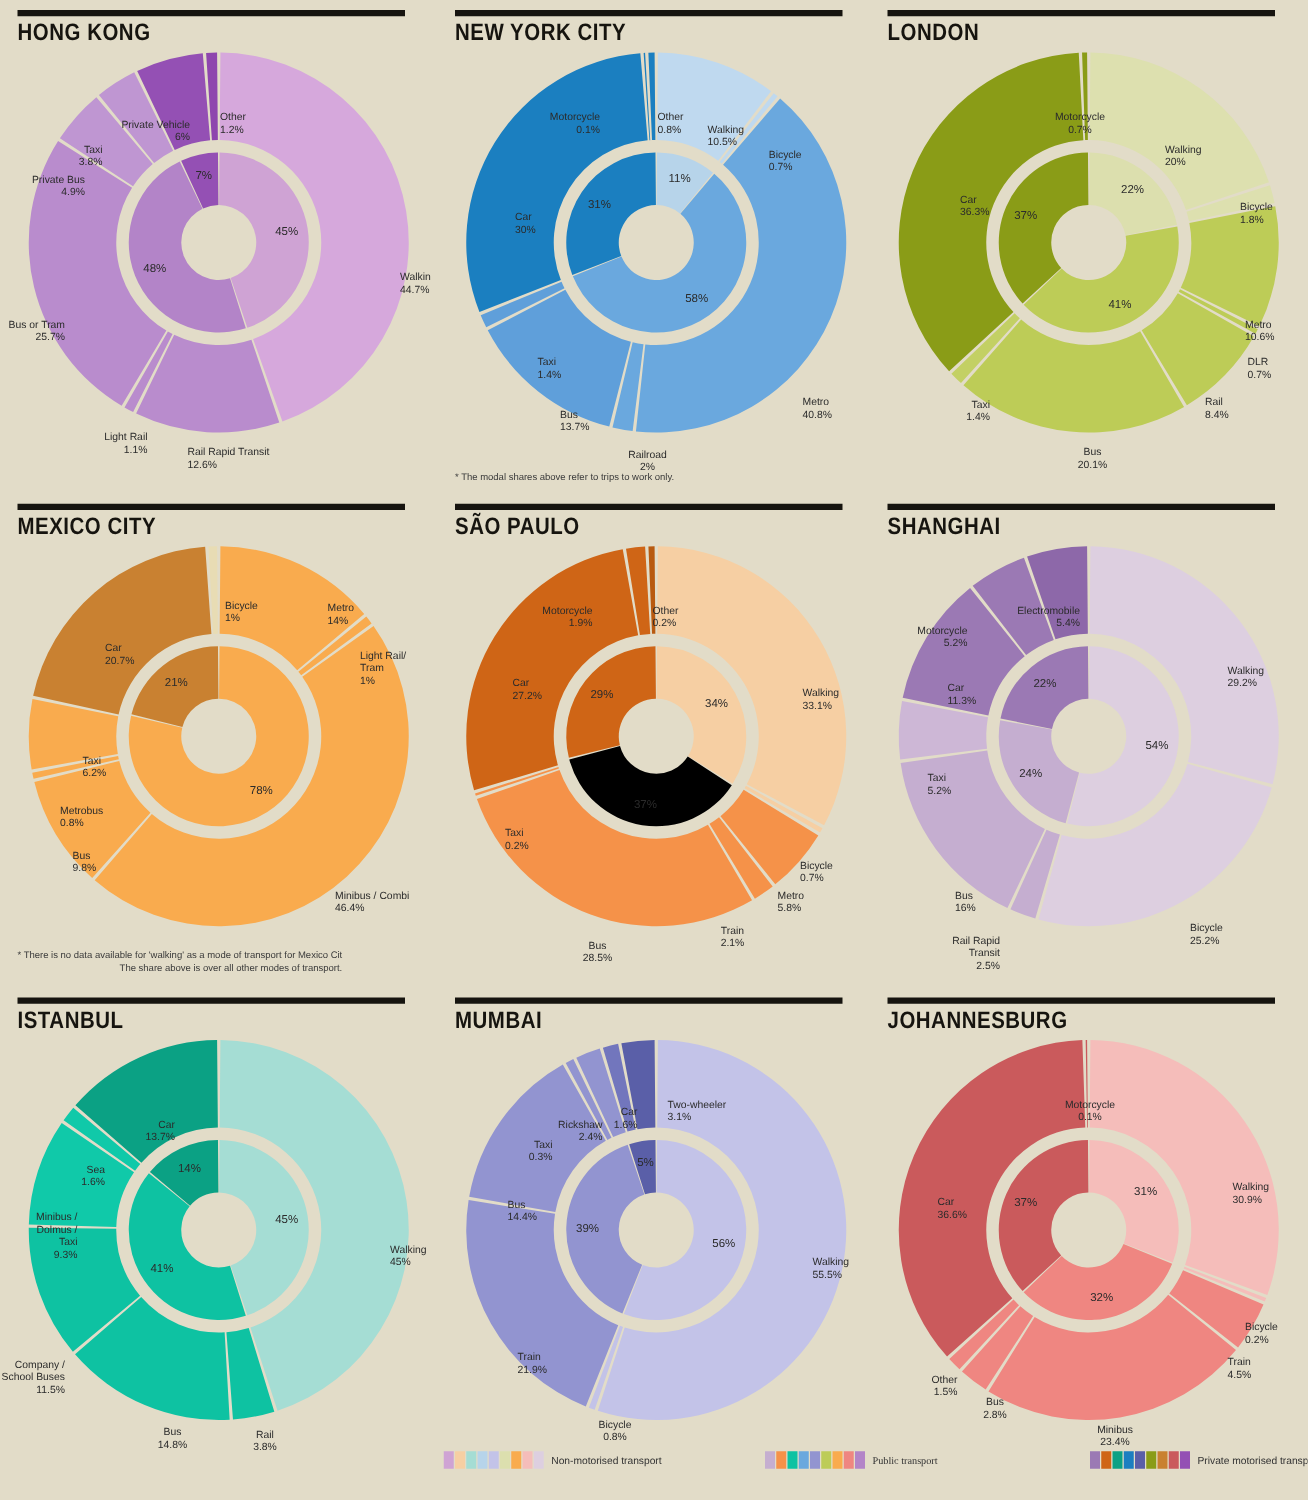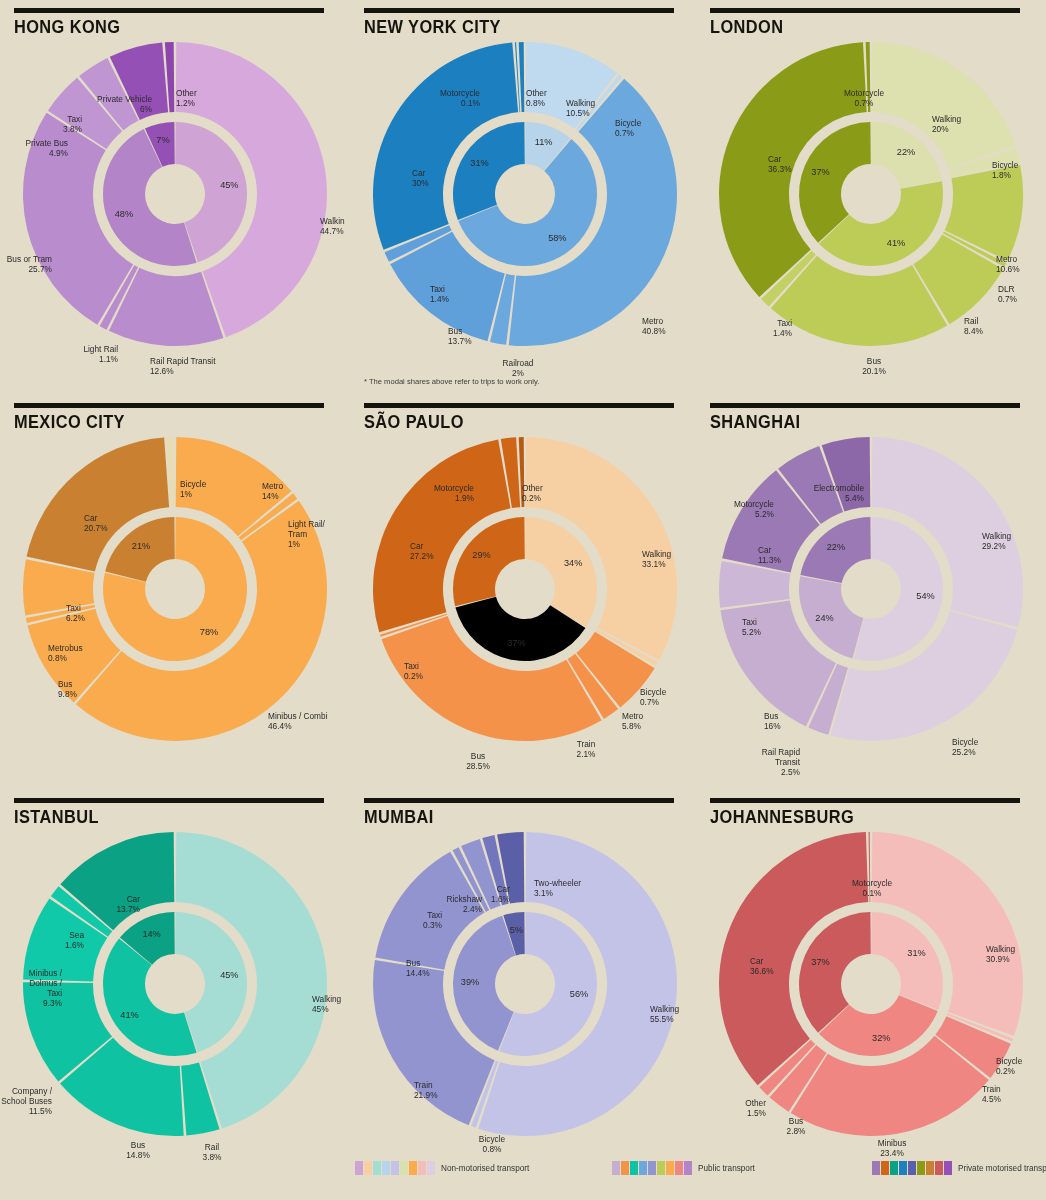--- a/index.html
+++ b/index.html
@@ -189,20 +189,22 @@
           <text x="262" y="60" text-anchor="start" class="lbl"><tspan x="262" dy="0">Metro</tspan><tspan x="262" dy="10">14%</tspan></text>
           <text x="288" y="98" text-anchor="start" class="lbl"><tspan x="288" dy="0">Light Rail/</tspan><tspan x="288" dy="10">Tram</tspan><tspan x="288" dy="10">1%</tspan></text>
           <text x="268" y="290" text-anchor="start" class="lbl"><tspan x="268" dy="0">Minibus / Combi</tspan><tspan x="268" dy="10">46.4%</tspan></text>
           <text x="58" y="258" text-anchor="start" class="lbl"><tspan x="58" dy="0">Bus</tspan><tspan x="58" dy="10">9.8%</tspan></text>
           <text x="48" y="222" text-anchor="start" class="lbl"><tspan x="48" dy="0">Metrobus</tspan><tspan x="48" dy="10">0.8%</tspan></text>
           <text x="66" y="182" text-anchor="start" class="lbl"><tspan x="66" dy="0">Taxi</tspan><tspan x="66" dy="10">6.2%</tspan></text>
           <text x="84" y="92" text-anchor="start" class="lbl"><tspan x="84" dy="0">Car</tspan><tspan x="84" dy="10">20.7%</tspan></text>
           <text x="180" y="58" text-anchor="start" class="lbl"><tspan x="180" dy="0">Bicycle</tspan><tspan x="180" dy="10">1%</tspan></text>
         </svg>
       </div>
+      <div class="footnote" style="top: 345px;">* There is no data available for 'walking' as a mode of transport for Mexico Cit
+  The share above is over all other modes of transport.</div>
     </div>
     <div class="panel">
       <div class="title-rule"></div>
       <div class="panel-title">SÃO PAULO</div>
       <div class="chart-wrap">
         <svg width="350" height="340" viewBox="0 0 350 340">
           <path d="M 175.62831055588293 88.00274153937967 A 72 72 0 0 1 236.12596150929818 198.047560100009 L 200.46915062887425 175.8531500416704 A 30 30 0 0 0 175.26179606495123 130.00114230807486 Z" fill="#f6cfa3"></path>
           <text x="223.1968674024125" y="136.50354792440567" text-anchor="middle" class="inner-val">34%</text>
           <path d="M 235.45263024647775 199.1085603964483 A 72 72 0 0 1 105.42092228886429 178.51356110713814 L 146.00871762036013 167.7139837946409 A 30 30 0 0 0 200.18859593603239 176.29523349852013 Z" fill="#f59council"></path>
           <text x="166.3961044227873" y="217.32285873273258" text-anchor="middle" class="inner-val">37%</text>
@@ -357,21 +359,21 @@
         <span class="sw" style="background: rgb(165, 221, 212);"></span>
         <span class="sw" style="background: rgb(183, 212, 234);"></span>
         <span class="sw" style="background: rgb(195, 195, 232);"></span>
         <span class="sw" style="background: rgb(220, 223, 174);"></span>
         <span class="sw" style="background: rgb(249, 171, 78);"></span>
         <span class="sw" style="background: rgb(245, 189, 186);"></span>
         <span class="sw" style="background: rgb(221, 207, 224);"></span>
       </div>
       <span class="legend-label">Non-motorised transport</span>
     </div>
-    <div class="legend-group" style="left: 612px;">
+    <div class="legend-group" style="left: 612px; font-family: Liberation Serif, serif;">
       <div class="sw-row">
         <span class="sw" style="background: rgb(197, 174, 208);"></span>
         <span class="sw" style="background: rgb(245, 146, 73);"></span>
         <span class="sw" style="background: rgb(14, 194, 162);"></span>
         <span class="sw" style="background: rgb(106, 168, 222);"></span>
         <span class="sw" style="background: rgb(146, 148, 208);"></span>
         <span class="sw" style="background: rgb(189, 204, 87);"></span>
         <span class="sw" style="background: rgb(249, 171, 78);"></span>
         <span class="sw" style="background: rgb(239, 134, 129);"></span>
         <span class="sw" style="background: rgb(179, 132, 200);"></span>

